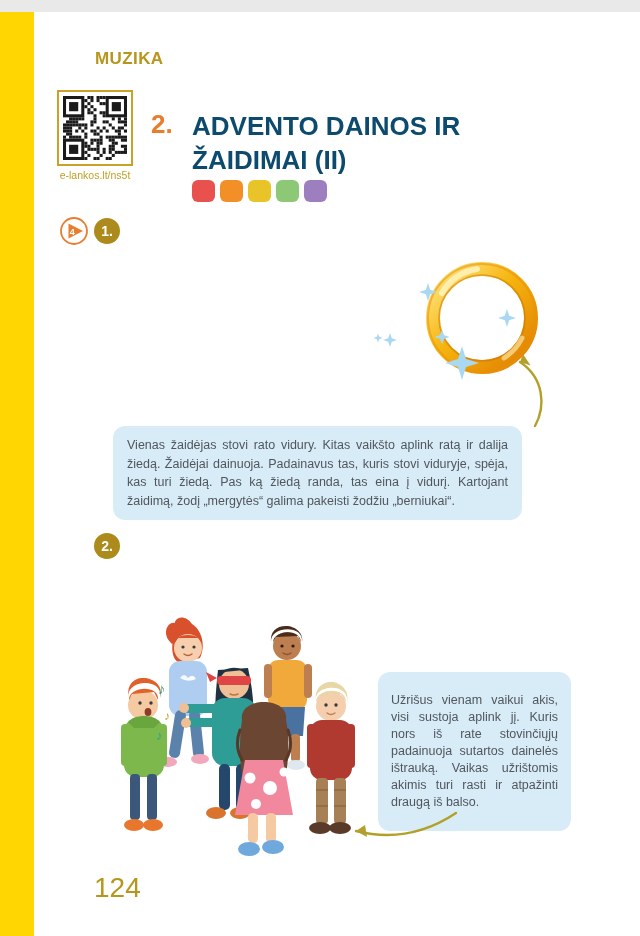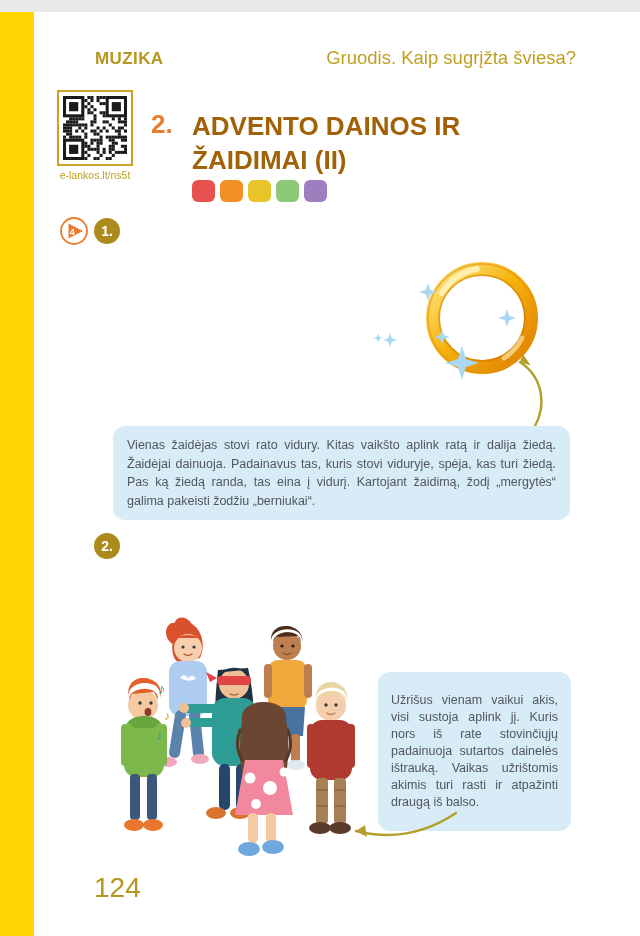--- a/index.html
+++ b/index.html
@@ -13,55 +13,54 @@
 
   .subject { position:absolute; left:95px; top:37px; font-size:17px; font-weight:bold; color:#b6961d; letter-spacing:.4px; }
   .chapter { position:absolute; right:64px; top:35px; font-size:18.5px; color:#bf9f22; }
 
   .qr-block { position:absolute; left:54px; top:78px; width:82px; text-align:center; }
   .qr-frame { width:76px; height:76px; border:2px solid #c9a227; background:#fff; padding:4px; margin:0 auto; }
   .qr-frame svg { display:block; width:100%; height:100%; }
   .qr-caption { font-size:10.5px; color:#bf9f22; margin-top:3px; white-space:nowrap; }
 
   .lesson-num { position:absolute; left:151px; top:97px; font-size:26px; font-weight:bold; color:#e87e2d; }
-  .lesson-title { position:absolute; left:192px; top:97px; font-size:26px; font-weight:bold; color:#a16207; line-height:34px; white-space:pre-line; }
+  .lesson-title { position:absolute; left:192px; top:97px; font-size:26px; font-weight:bold; color:#0c4a6e; line-height:34px; white-space:pre-line; }
   .squares { position:absolute; left:192px; top:168px; display:flex; gap:5px; }
   .sq { width:23px; height:22px; border-radius:6px; }
 
   .audio-icon { position:absolute; left:59px; top:204px; width:30px; height:30px; }
   .num-circle { width:26px; height:26px; border-radius:50%; background:#ac8a1c; color:#fff;
     font-weight:bold; font-size:14px; display:flex; align-items:center; justify-content:center; }
   .t1-circle { position:absolute; left:94px; top:206px; }
   .t1-text { position:absolute; left:130px; top:209px; font-size:17px; }
 
   .poem { position:absolute; left:115px; top:252px; font-size:17px; line-height:27px; white-space:pre-line; }
 
   .ring-wrap { position:absolute; left:372px; top:236px; }
   .arrow1 { position:absolute; left:498px; top:338px; }
   .arrow2 { position:absolute; left:338px; top:793px; }
 
   .box { background:#d8ecf8; border-radius:12px; color:#51565c; text-align:justify; }
-  .box1 { position:absolute; left:113px; top:414px; width:457px; padding:10px 14px; font-size:12.5px; line-height:18.5px; }
+  .box1 { position:absolute; left:113px; top:414px; width:409px; padding:10px 14px; font-size:12.5px; line-height:18.5px; }
   .box2 { position:absolute; left:378px; top:660px; width:193px; padding:20px 13px; font-size:12.5px; line-height:17px; }
 
   .t2-circle { position:absolute; left:94px; top:521px; }
   .t2-text { position:absolute; left:130px; top:521px; width:447px; font-size:16.5px; line-height:26px; text-align:justify; }
 
   .kids { position:absolute; left:88px; top:598px; }
 
   .page-num { position:absolute; left:94px; top:860px; font-size:28px; font-weight:normal; color:#b6961d; }
 </style>
 </head>
 <body>
 
 <div class="page">
   <div class="strip"></div>
 
   <div class="subject">MUZIKA</div>
-  <div class="chapter">Gruodis. Kaip sugrįžta šviesa?</div>
 
   <div class="qr-block">
     <div class="qr-frame">
       <svg id="qr-svg" viewBox="0 0 67 67" xmlns="http://www.w3.org/2000/svg">
           <rect x="0" y="0" width="67" height="67" fill="#ffffff"></rect>
           <rect x="25.523809523809526" y="0" width="3.1904761904761907" height="3.1904761904761907" fill="#1a1a1a"></rect>
           <rect x="28.714285714285715" y="0" width="3.1904761904761907" height="3.1904761904761907" fill="#1a1a1a"></rect>
           <rect x="35.095238095238095" y="0" width="3.1904761904761907" height="3.1904761904761907" fill="#1a1a1a"></rect>
           <rect x="38.28571428571429" y="0" width="3.1904761904761907" height="3.1904761904761907" fill="#1a1a1a"></rect>
           <rect x="41.47619047619048" y="0" width="3.1904761904761907" height="3.1904761904761907" fill="#1a1a1a"></rect>

